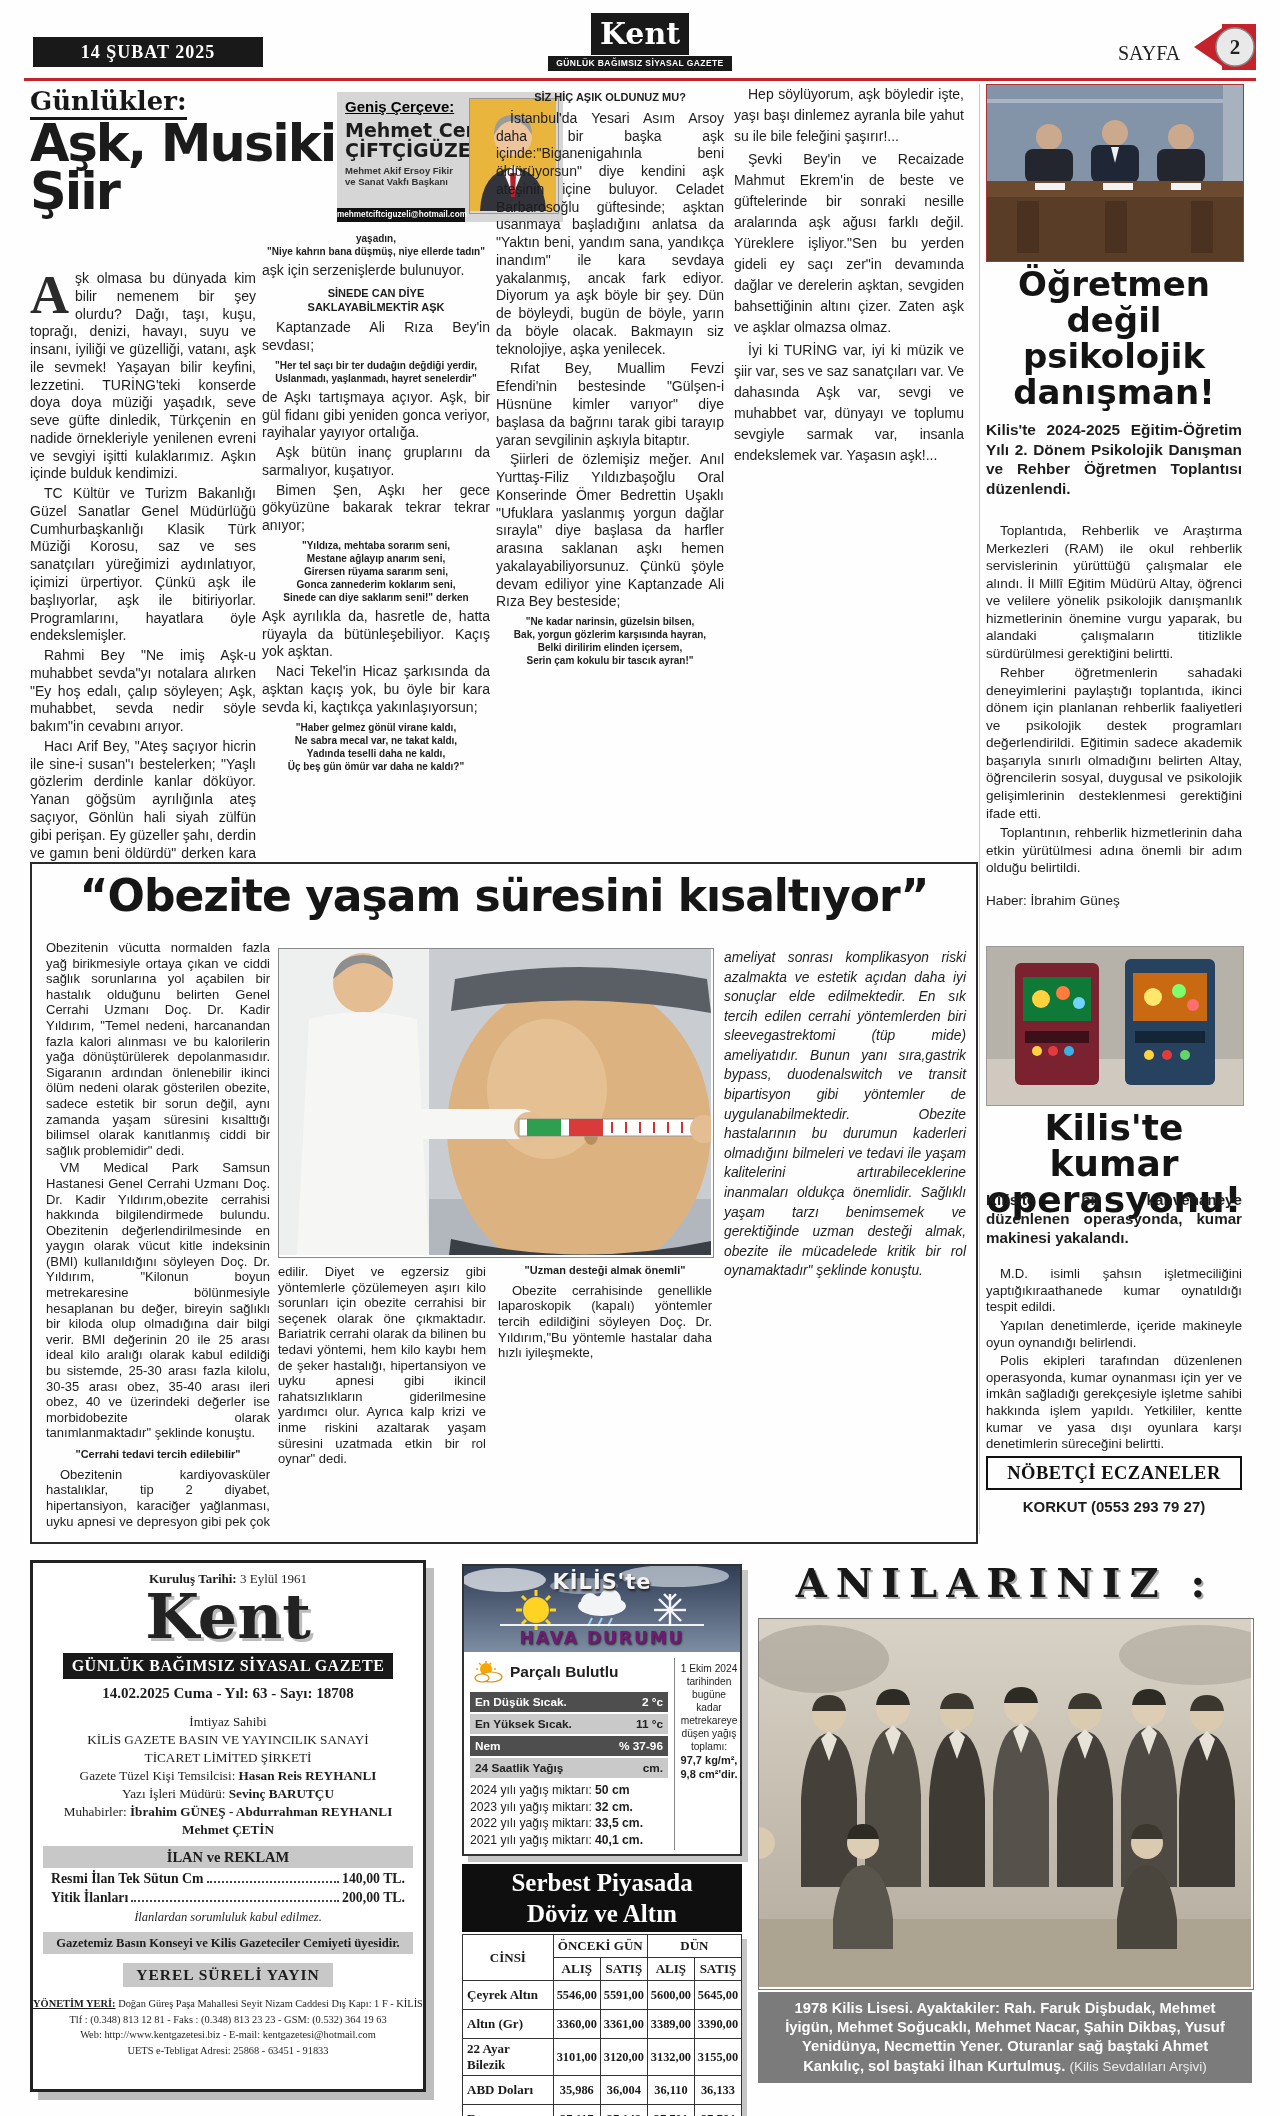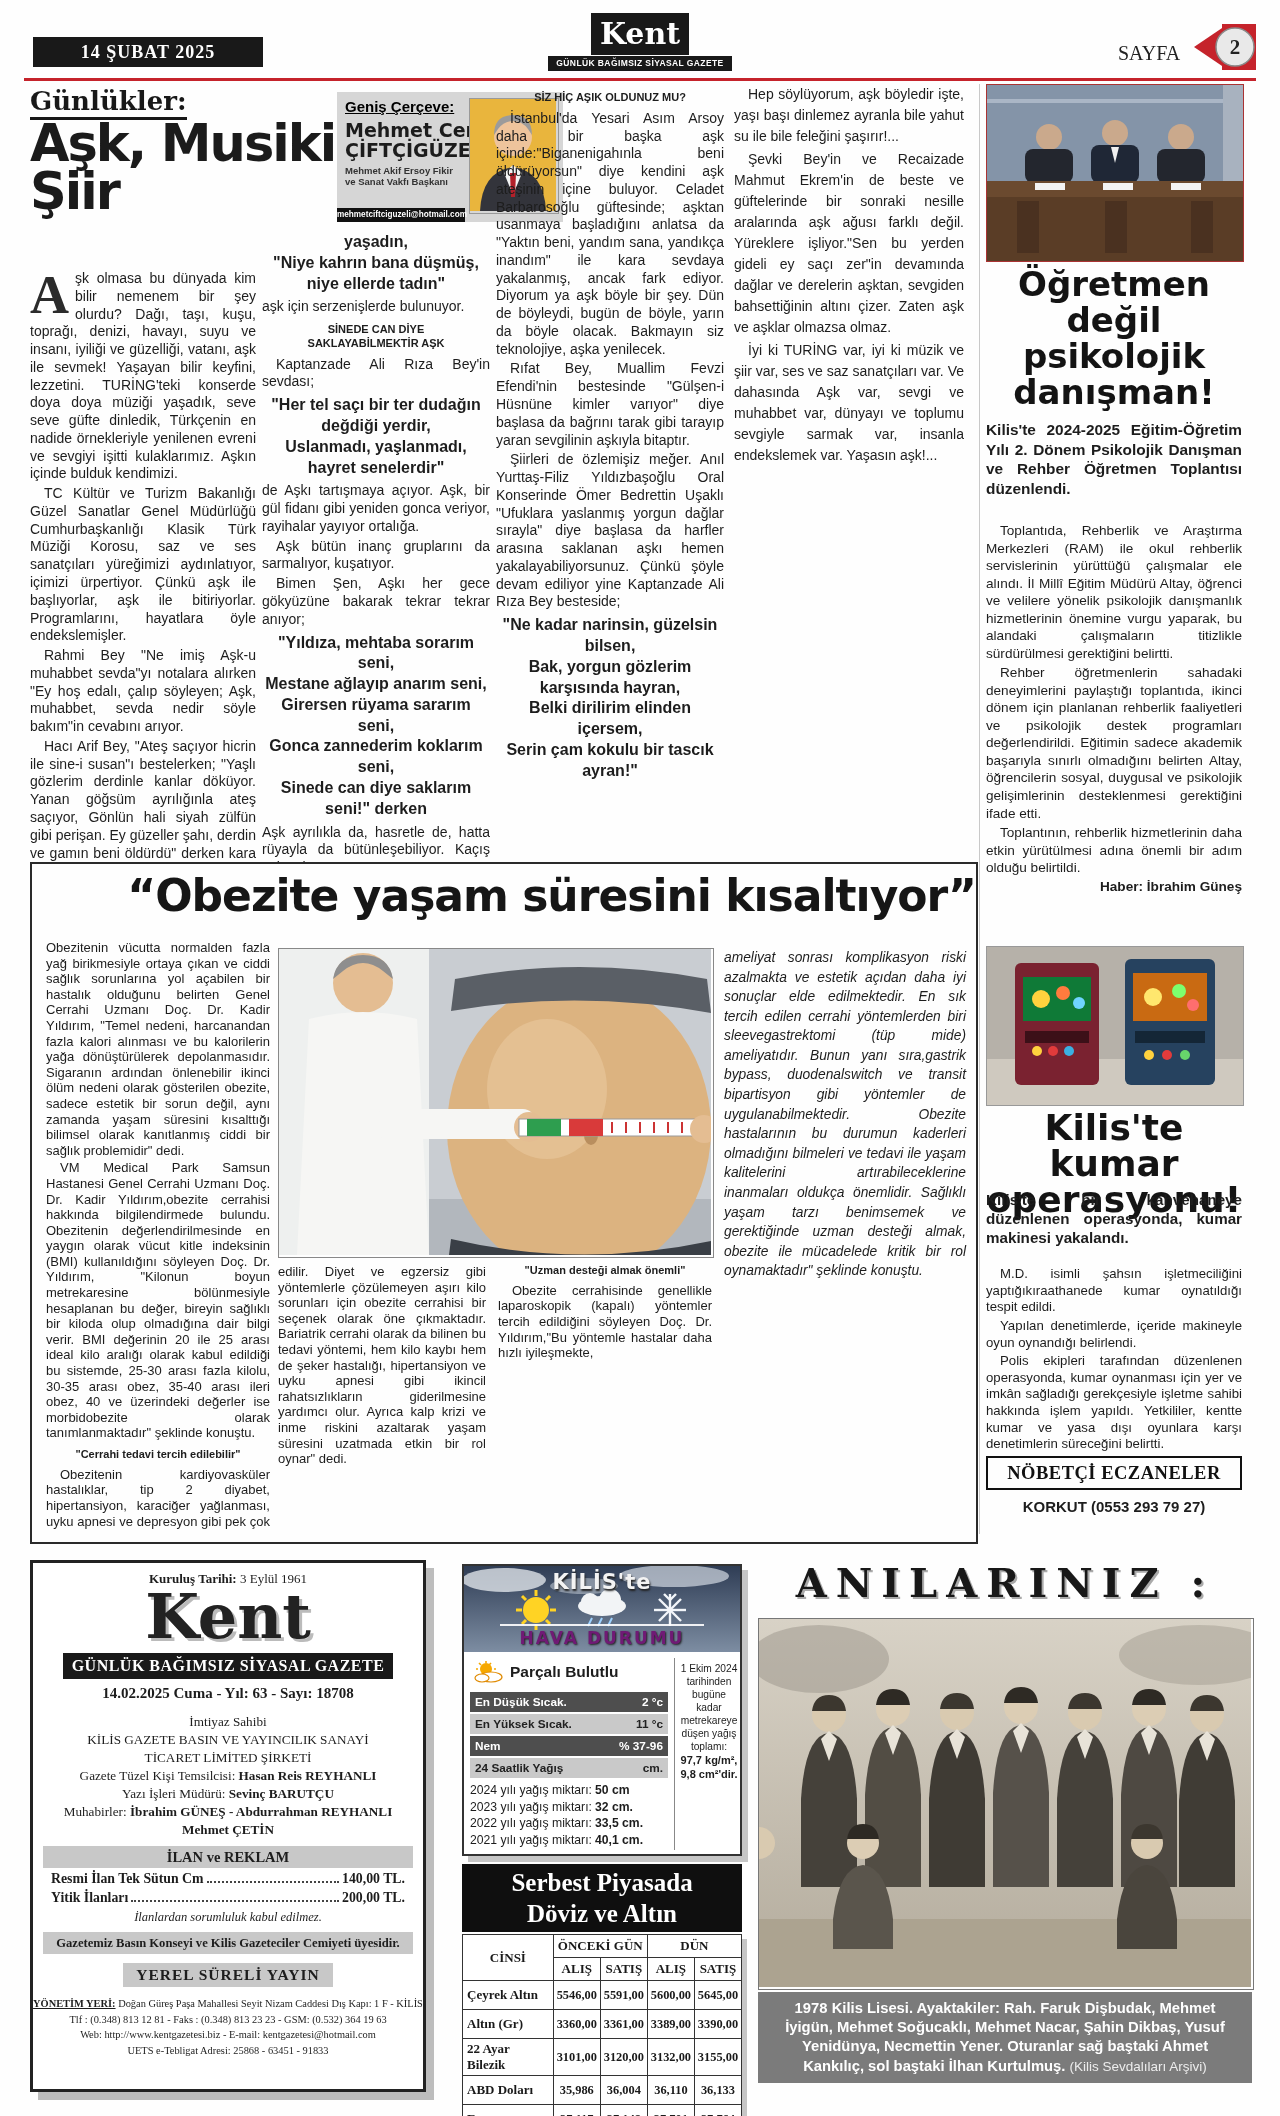--- a/index.html
+++ b/index.html
@@ -17,21 +17,21 @@
             font:700 8.5px/15px "Liberation Sans",sans-serif;text-align:center;letter-spacing:.4px;}
   .sayfa{left:1118px;top:40px;font:400 20px/26px "Liberation Serif",serif;color:#222;}
   .ribbon{left:1192px;top:22px;width:66px;height:50px;}
   .ribbon .num{position:absolute;left:24px;top:11px;width:38px;text-align:center;
             font:700 21px/28px "Liberation Serif",serif;color:#222;}
   .red-rule{left:24px;top:78px;width:1232px;height:3px;background:#c5232b;}
   .rail-rule{left:979px;top:84px;width:1px;height:1450px;background:#c9c9c9;}
   
   .bp{margin:0 0 2px;text-indent:14px;text-align:justify;font-size:14px;line-height:1.27;}
   .bp.first{text-indent:0;}
-  .poem{font-weight:700;text-align:center;text-indent:0;margin:4px 0;white-space:pre-line;font-size:16px;line-height:1.3;}
+  .poem{font-weight:700;text-align:center;text-indent:0;margin:4px 0;white-space:pre-line;font-size:10px;line-height:1.3;}
   .subhead{font-weight:700;text-align:center;text-indent:0;margin:7px 0 5px;font-size:11px;line-height:1.25;white-space:pre-line;}
   .g-kicker{left:30px;top:86px;font:700 26px/30px "DejaVu Serif",serif;color:#181818;
             border-bottom:3px solid #181818;padding-bottom:1px;}
   .g-headline{left:30px;top:120px;width:390px;font:700 51px/0.95 "DejaVu Sans",sans-serif;
             letter-spacing:-2px;color:#1b1b1b;}
   .col1{left:30px;top:270px;width:226px;height:592px;overflow:hidden;}
   .col2{left:262px;top:228px;width:228px;height:634px;overflow:hidden;}
   .col3{left:496px;top:84px;width:228px;height:776px;overflow:hidden;}
   .col4{left:734px;top:84px;width:230px;height:776px;overflow:hidden;}
   .col4 .bp{line-height:1.5;}
@@ -44,34 +44,34 @@
   .ab-mail{position:absolute;left:0;bottom:0;width:128px;background:#111;color:#fff;
            font:700 8.2px/12px "Liberation Sans",sans-serif;text-align:center;padding:1px 0;}
   .ab-photo{position:absolute;right:4px;top:6px;width:88px;height:114px;border:1px solid #999;}
   
   .meet-photo{left:986px;top:84px;width:256px;height:176px;border:1px solid #a33;}
   .og-headline{left:986px;top:266px;width:256px;font:700 34px/1.06 "DejaVu Sans",sans-serif;
                color:#141414;text-align:center;white-space:pre-line;}
   .og-lead{left:986px;top:420px;width:256px;font-weight:700;font-size:15.4px;line-height:1.27;text-align:justify;}
   .og-body{left:986px;top:522px;width:256px;}
   .og-body .bp{font-size:13.6px;line-height:1.29;}
-  .byline{font-weight:700;text-align:right;font-size:13.6px;margin-top:2px;}
+  .byline{font-weight:400;font-size:13.6px;margin-top:16px;}
   .slot-photo{left:986px;top:946px;width:256px;height:158px;border:1px solid #999;}
   .ku-headline{left:986px;top:1110px;width:256px;font:700 36px/1.0 "DejaVu Sans",sans-serif;
                color:#141414;text-align:center;white-space:pre-line;}
   .ku-lead{left:986px;top:1190px;width:256px;font-weight:700;font-size:15.2px;line-height:1.25;text-align:justify;}
   .ku-body{left:986px;top:1266px;width:256px;}
   .ku-body .bp{font-size:13.2px;line-height:1.26;}
   .nobetci{left:986px;top:1456px;width:256px;}
   .nob-title{border:2px solid #111;padding:5px 0;text-align:center;
              font:700 18.5px/20px "Liberation Serif",serif;letter-spacing:.5px;color:#111;}
   .nob-entry{margin-top:8px;text-align:center;font:700 15px/18px "Liberation Sans",sans-serif;}
   
   .obez-box{left:30px;top:862px;width:948px;height:682px;border:2px solid #2a2a2a;box-sizing:border-box;}
-  .obez-headline{position:absolute;left:0;top:10px;width:100%;text-align:right;
+  .obez-headline{position:absolute;left:0;top:10px;width:100%;text-align:center;
                  font:700 44px/1.0 "DejaVu Sans",sans-serif;letter-spacing:-1px;color:#161616;}
   .obz-c1{position:absolute;left:14px;top:76px;width:224px;height:592px;overflow:hidden;}
   .obz-c1 .bp,.obz-c2 .bp,.obz-c3 .bp{font-size:13px;line-height:1.2;}
   .obz-photo{position:absolute;left:246px;top:84px;width:434px;height:308px;border:1px solid #888;}
   .obz-c2{position:absolute;left:246px;top:400px;width:208px;height:262px;overflow:hidden;}
   .obz-c3{position:absolute;left:466px;top:400px;width:214px;height:262px;overflow:hidden;}
   .obz-c4{position:absolute;left:692px;top:84px;width:242px;height:580px;}
   .obz-c4 .bp{font-size:13.8px;line-height:1.42;font-style:italic;}
   
   .masthead{left:30px;top:1560px;width:396px;height:532px;border:3px solid #222;background:#fff;

